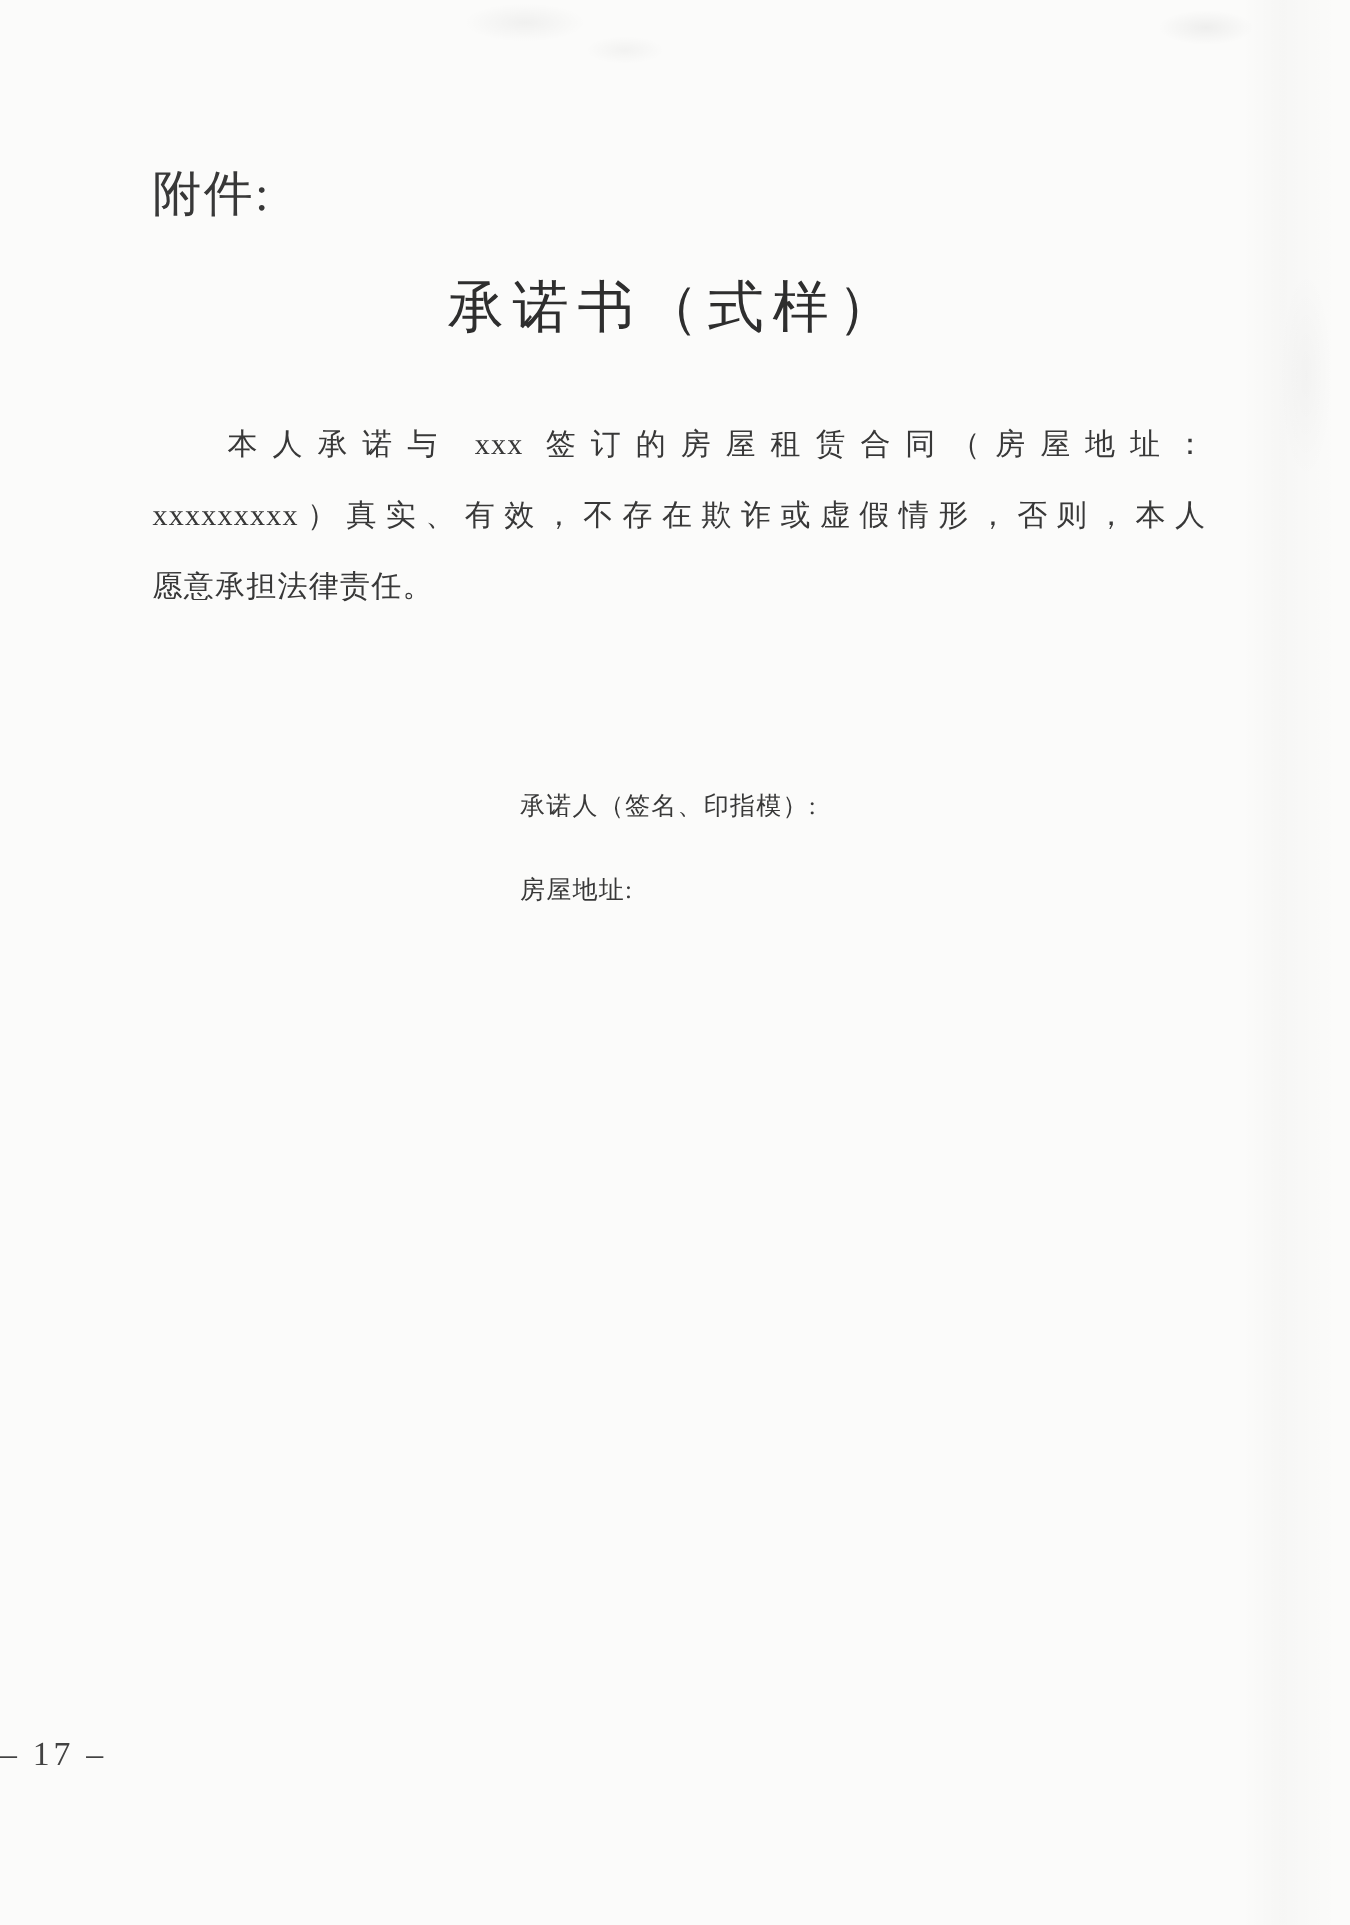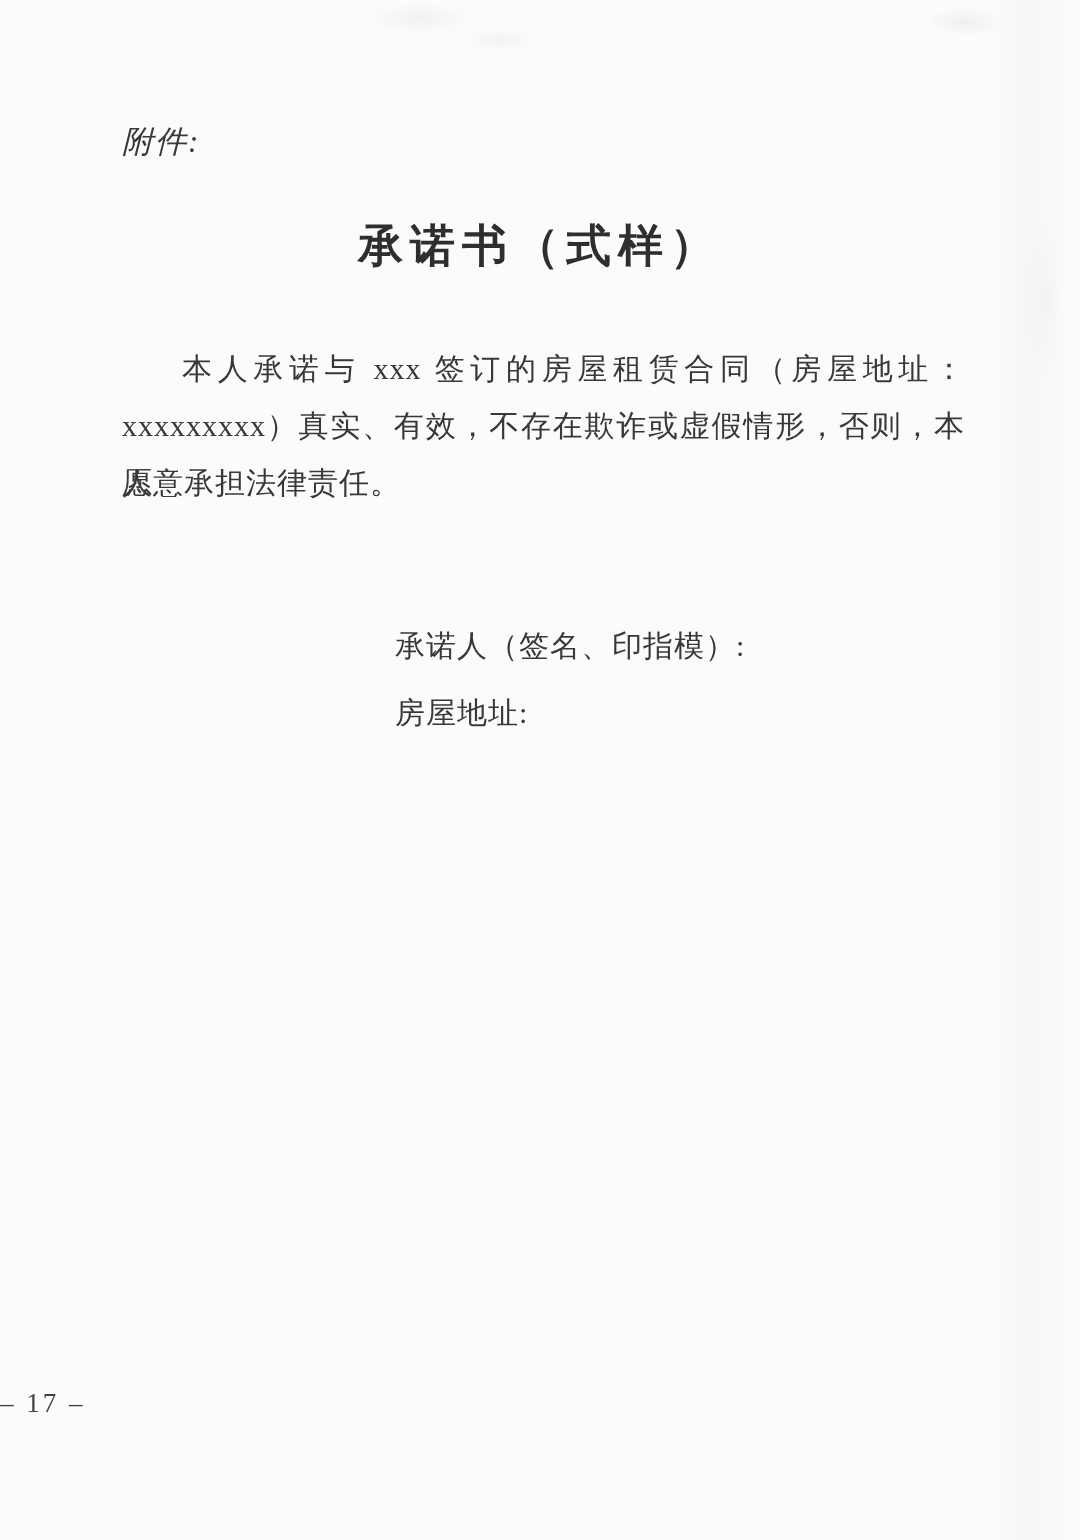--- a/index.html
+++ b/index.html
@@ -22,64 +22,63 @@
       radial-gradient(ellipse 70px 22px at 420px 18px, rgba(0,0,0,0.045), transparent 70%),
       radial-gradient(ellipse 45px 16px at 500px 40px, rgba(0,0,0,0.035), transparent 70%),
       radial-gradient(ellipse 55px 20px at 965px 22px, rgba(0,0,0,0.05), transparent 70%),
       radial-gradient(ellipse 30px 120px at 1045px 300px, rgba(0,0,0,0.025), transparent 70%),
       linear-gradient(to right, rgba(0,0,0,0) 92%, rgba(0,0,0,0.02) 95%, rgba(0,0,0,0) 99%),
       #fbfbfa;
   }
   .attachment-label {
     position: absolute;
     left: 122px;
-    top: 120px;
-    font-size: 31px;
+    top: 134px;
+    font-size: 39px;
     line-height: 44px;
     letter-spacing: 2px;
-    font-style: italic;
   }
   .doc-title {
     position: absolute;
     left: 0;
     right: 0;
     top: 216px;
     margin: 0;
     text-align: center;
     font-size: 45px;
-    font-weight: bold;
+    font-weight: normal;
     letter-spacing: 7px;
     color: #2e2e2e;
   }
   .body-paragraph {
     position: absolute;
     left: 122px;
-    top: 340px;
+    top: 328px;
     width: 843px;
-    font-size: 30px;
+    font-size: 24px;
     letter-spacing: 1px;
   }
   .body-line {
     height: 57px;
     line-height: 57px;
     white-space: nowrap;
   }
   .body-line.justify {
     white-space: normal;
     text-align: justify;
     text-align-last: justify;
   }
   .body-line.indent {
     padding-left: 60px;
   }
   .signature-block {
     position: absolute;
-    left: 395px;
+    left: 416px;
     top: 612px;
-    font-size: 30px;
+    font-size: 20px;
     letter-spacing: 1px;
   }
   .signature-block .sig-line {
     height: 67px;
     line-height: 67px;
     white-space: nowrap;
   }
   .date-line {
     position: absolute;
     left: 606px;

